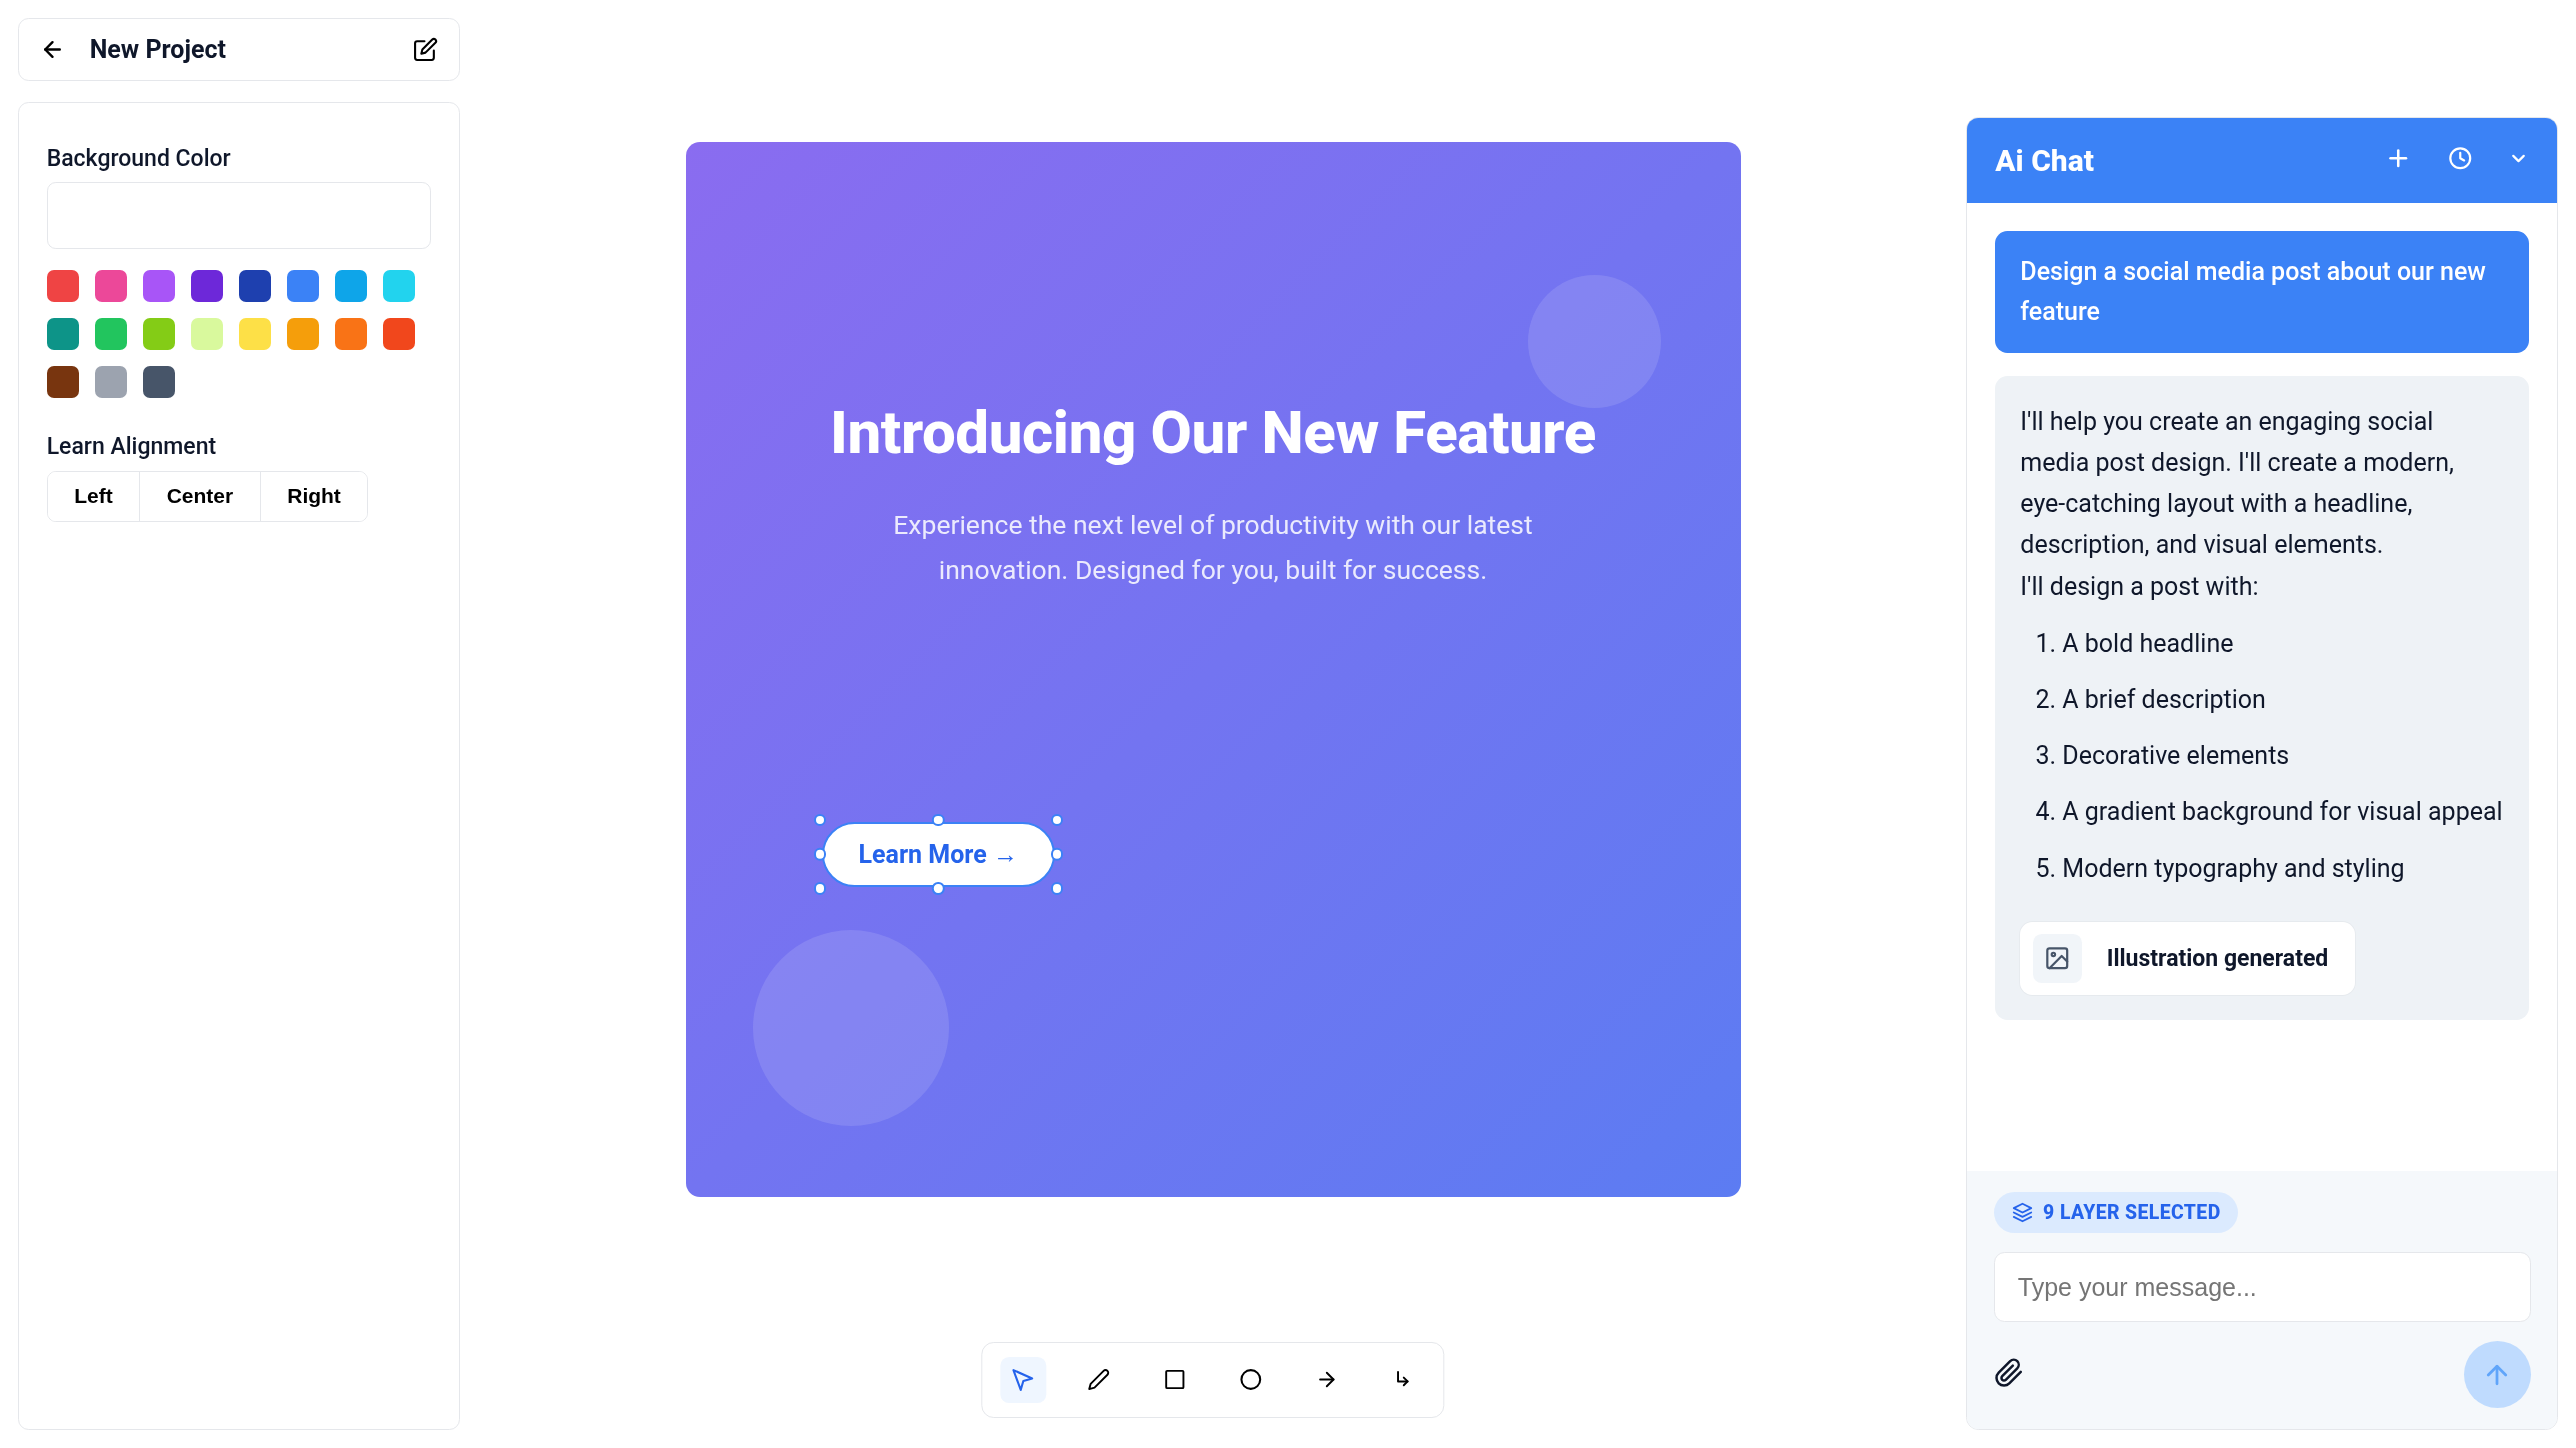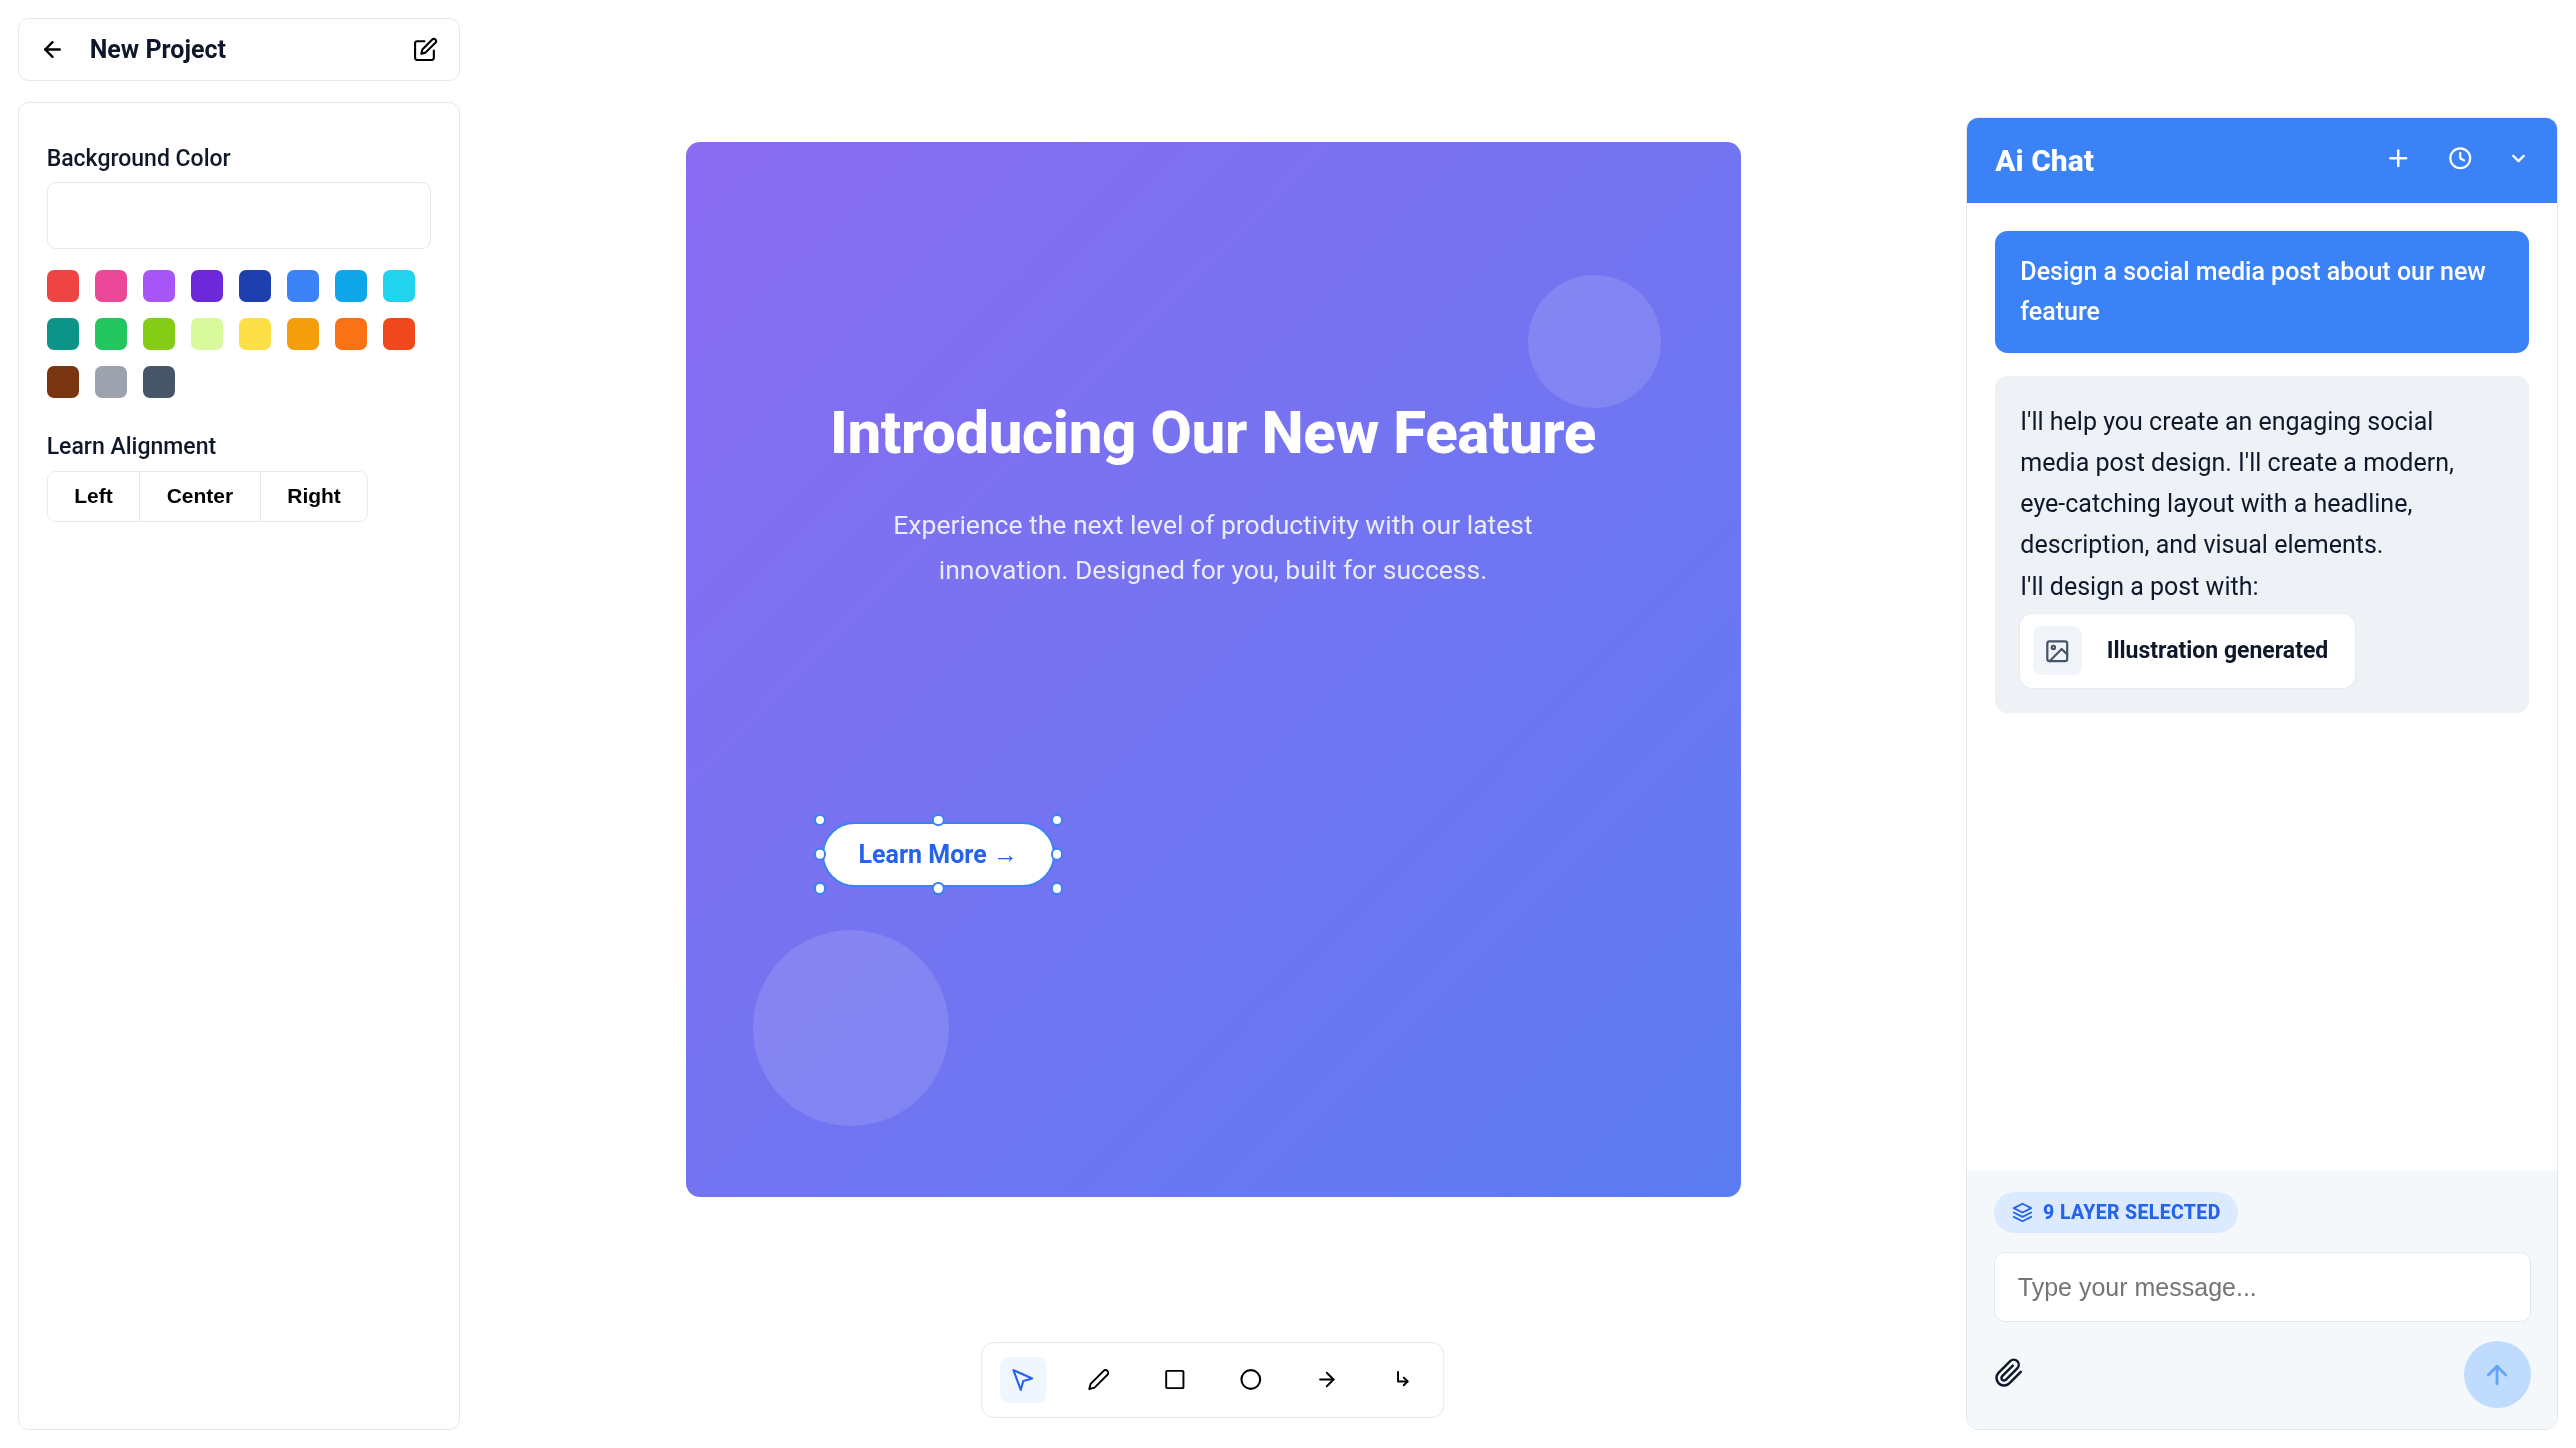--- a/index.html
+++ b/index.html
@@ -201,20 +201,27 @@
               </svg>
           </button>
         </div>
       </div>
 
       <div class="chat-body">
         <div class="msg-user">Design a social media post about our new feature</div>
         <div class="msg-ai">
           <p>I'll help you create an engaging social media post design. I'll create a modern, eye-catching layout with a headline, description, and visual elements.</p>
           <p>I'll design a post with:</p>
+          <ol id="ai-list">
+              <li>A bold headline</li>
+              <li>A brief description</li>
+              <li>Decorative elements</li>
+              <li>A gradient background for visual appeal</li>
+              <li>Modern typography and styling</li>
+            </ol>
           <div class="gen-box">
             <div class="thumb">
               <svg width="26.5" height="26.5" viewBox="0 0 24 24" fill="none" stroke="currentColor" stroke-width="2" stroke-linecap="round" stroke-linejoin="round">
                   <rect x="3" y="3" width="18" height="18" rx="2"></rect>
                   <circle cx="8.5" cy="8.5" r="1.5"></circle>
                   <polyline points="21 15 16 10 5 21"></polyline>
                 </svg>
             </div>
             <div class="lbl">Illustration generated</div>
           </div>

